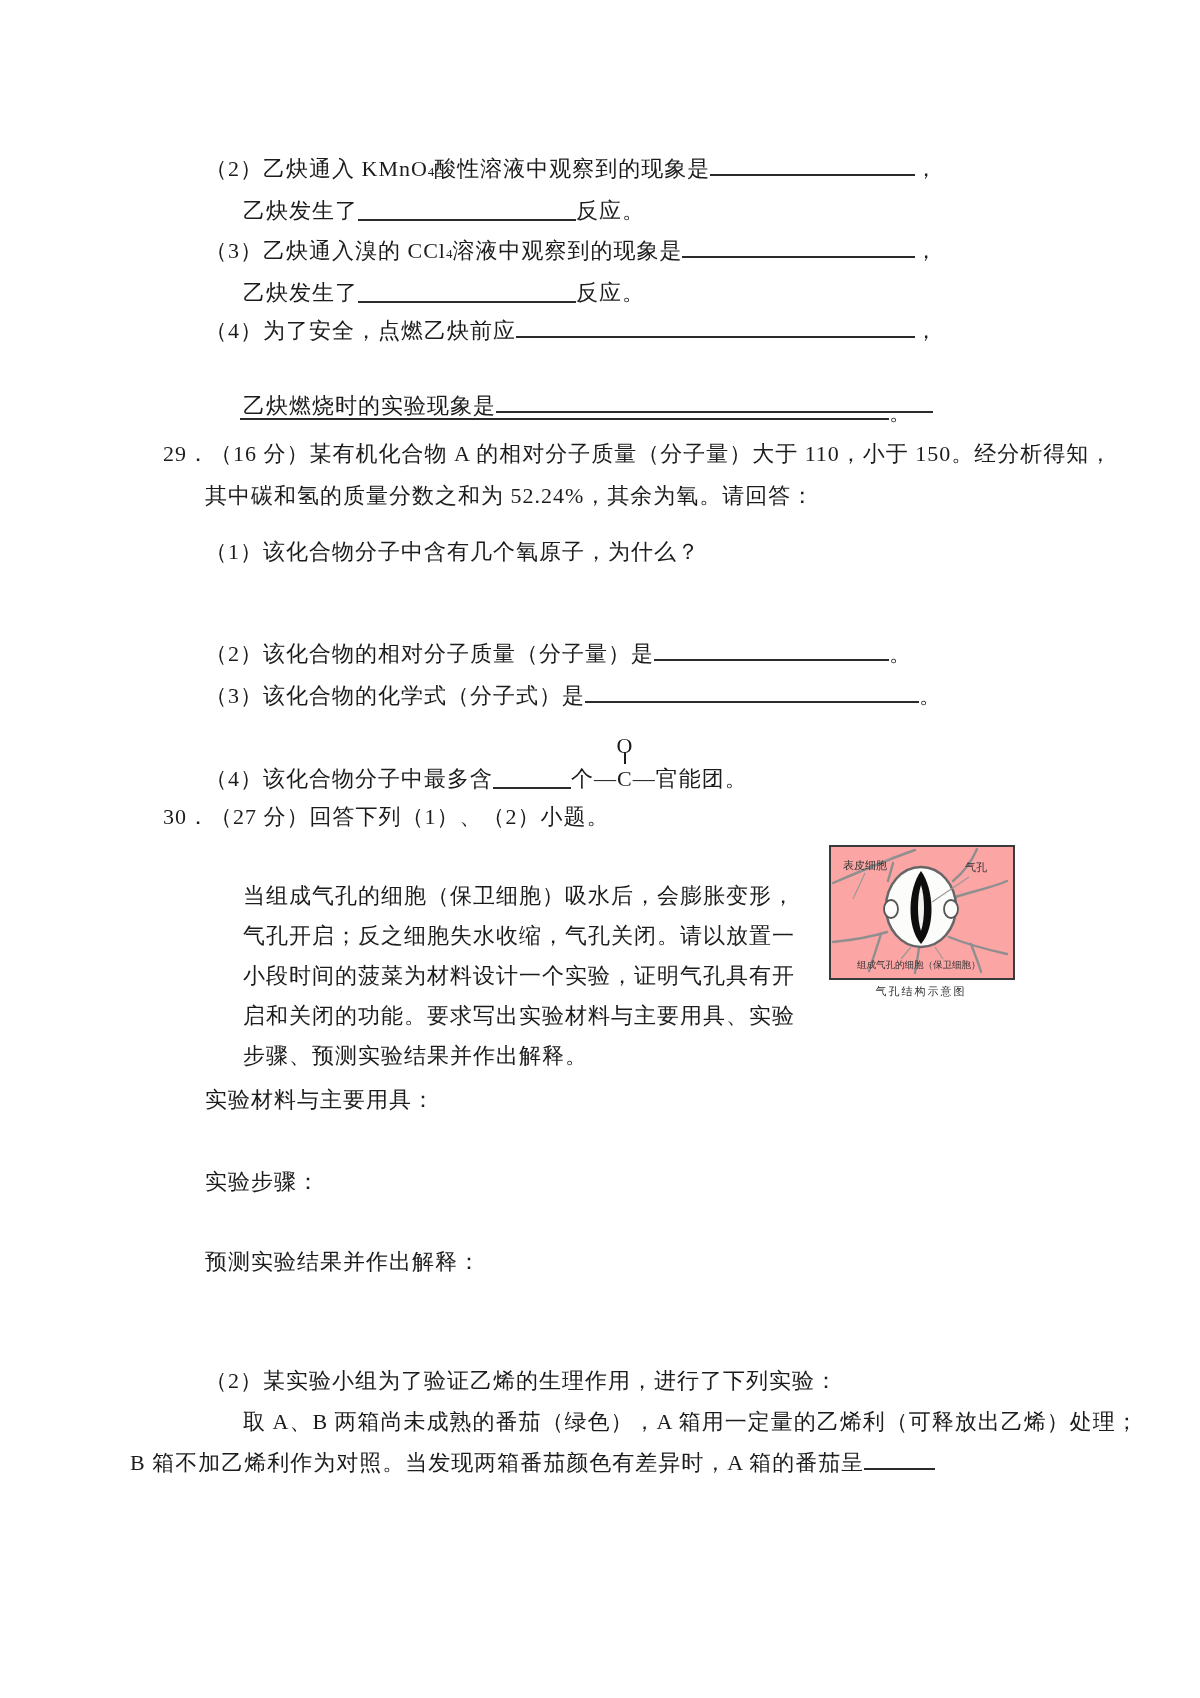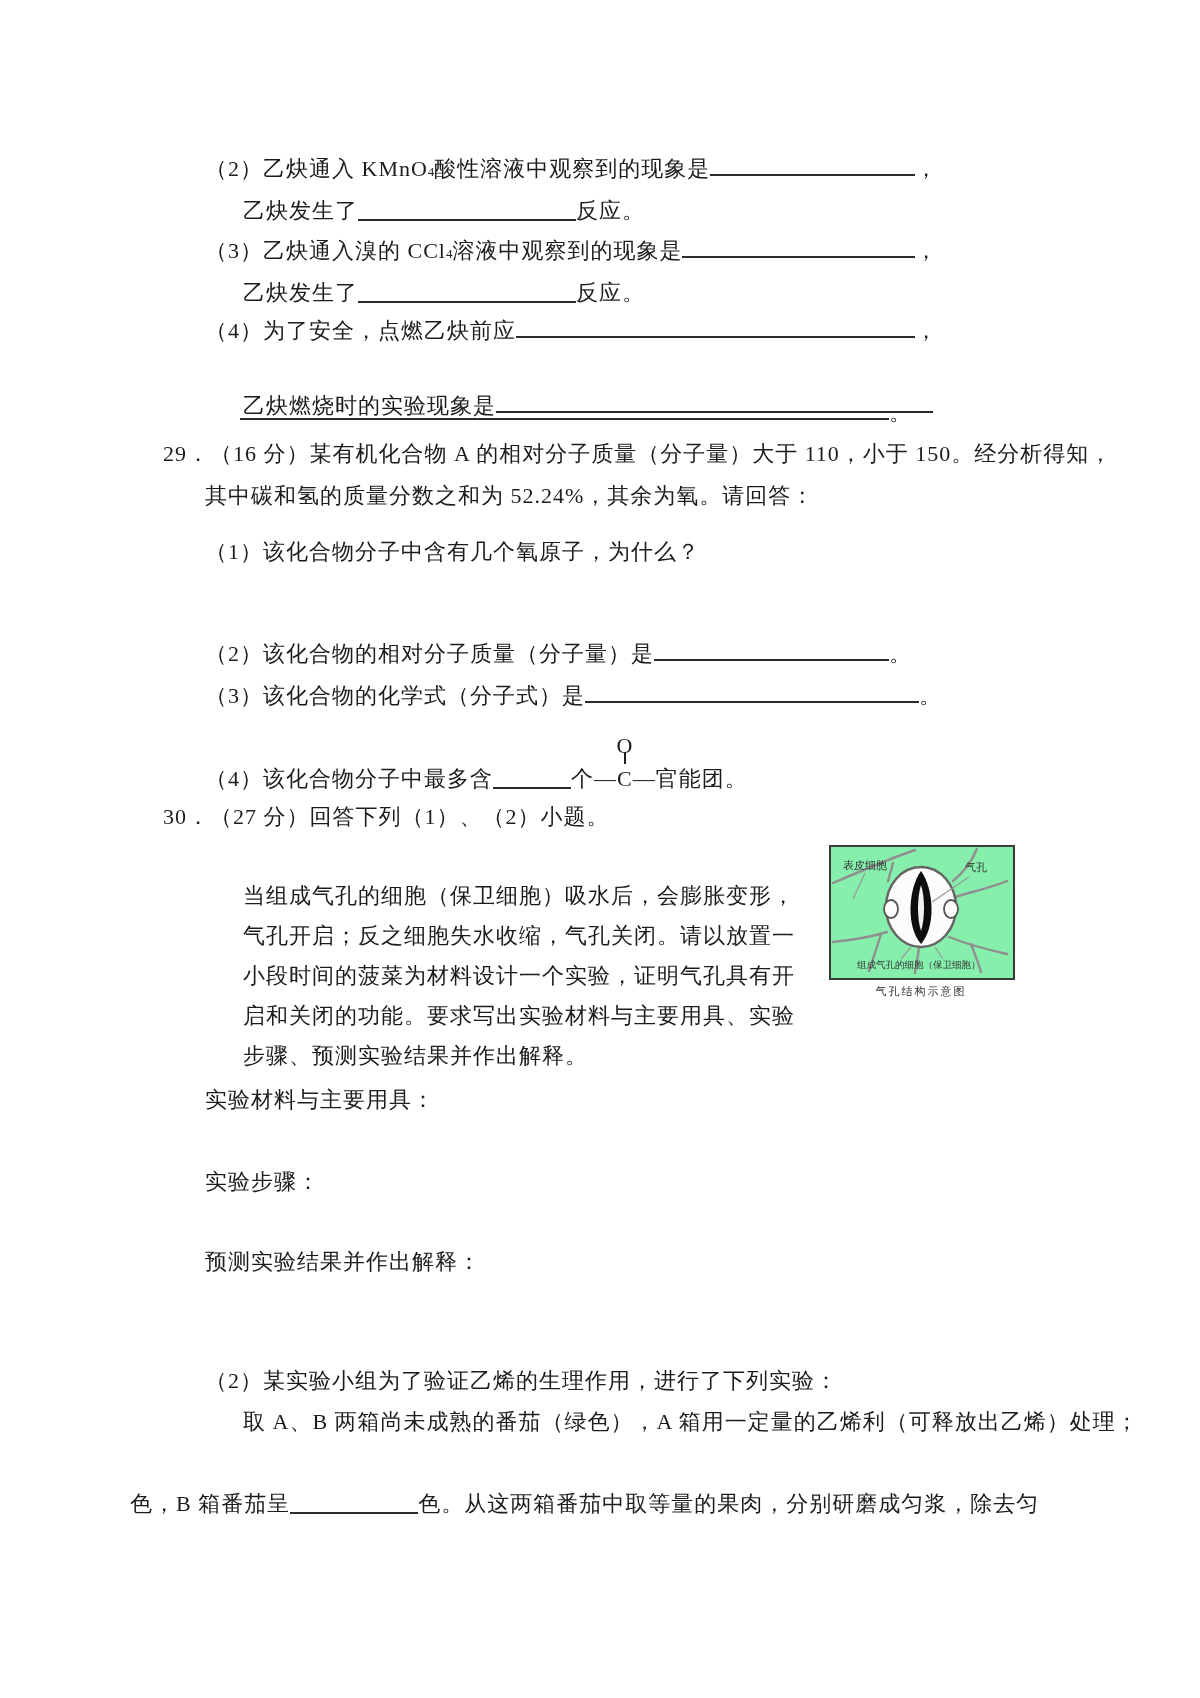--- a/index.html
+++ b/index.html
@@ -41,21 +41,21 @@
     position: absolute; left: 50%; top: -13px;
     width: 2px; height: 12px;
     background: #1c1c1c;
     transform: translateX(-50%);
   }
   .figure-box {
     position: absolute;
     left: 829px; top: 845px;
     width: 182px; height: 131px;
     border: 2px solid #3a3a3a;
-    background: #86efac;
+    background: #fca5a5;
   }
   .fig-caption {
     position: absolute;
     left: 829px; top: 984px;
     width: 184px;
     text-align: center;
     font-size: 11px;
     letter-spacing: 2px;
     color: #2f2f2f;
   }
@@ -189,17 +189,18 @@
     </svg>
   </div>
   <div class="fig-caption">气孔结构示意图</div>
 
   <div class="line" style="left:205px; top:1367px;">
     <span>（2）某实验小组为了验证乙烯的生理作用，进行了下列实验：</span>
   </div>
   <div class="line" style="left:243px; top:1408px;">
     <span>取 A、B 两箱尚未成熟的番茄（绿色），A 箱用一定量的乙烯利（可释放出乙烯）处理；</span>
   </div>
-  <div class="line" style="left:130px; top:1490px;">
-    <span>色，B 箱番茄呈</span><span class="blank" style="width:128px;"></span><span>色。从这两箱番茄中取等量的果肉，分别研磨成匀浆，除去匀</span>
+  <div class="line flexline" style="left:130px; top:1449px; width:805px;">
+    <span>B 箱不加乙烯利作为对照。当发现两箱番茄颜色有差异时，A 箱的番茄呈</span>
+    <span class="blank grow"></span>
   </div>
 
 </div>
 
 </body></html>

